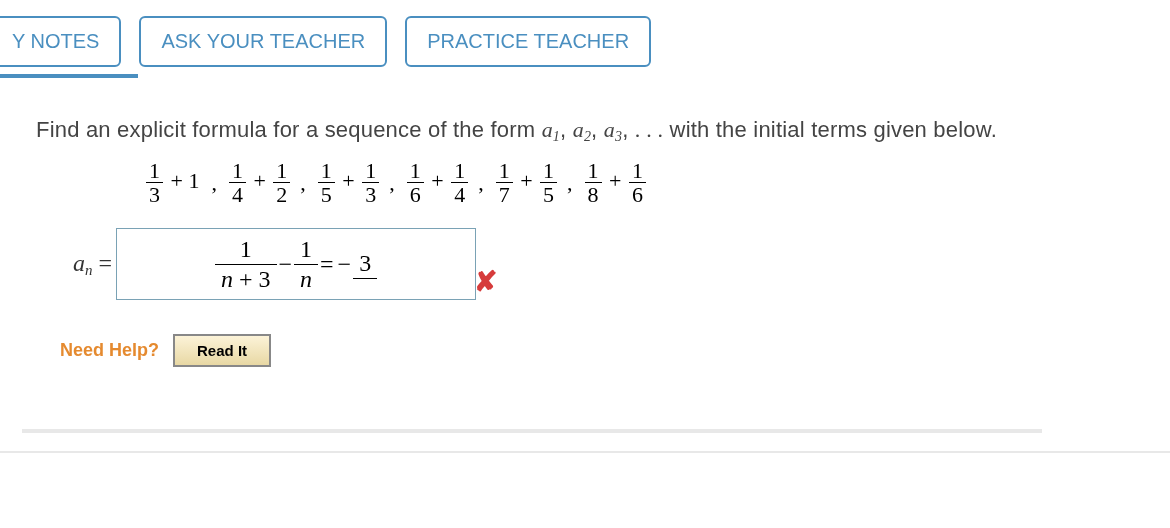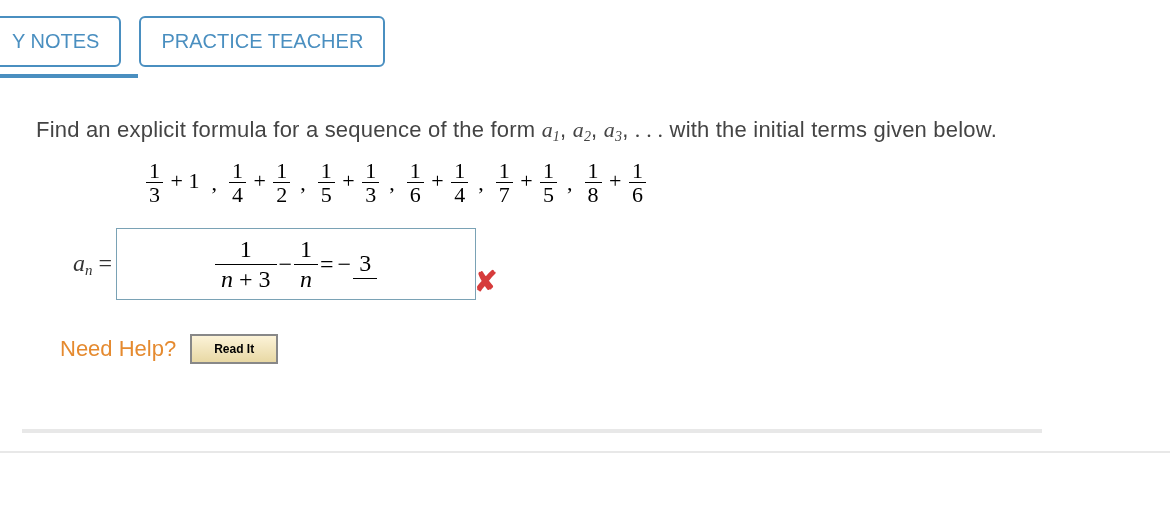--- a/index.html
+++ b/index.html
@@ -129,28 +129,28 @@
   
   .help-row {
     display: flex;
     align-items: center;
     gap: 14px;
     margin-left: 24px;
     margin-bottom: 50px;
   }
   .need-help {
     color: #e58a2f;
-    font-size: 22px;
-    font-weight: normal;
+    font-size: 18px;
+    font-weight: bold;
   }
   .help-btn {
     border: 2px solid #888;
     background: linear-gradient(#fcf3d8, #e8d8a4);
     padding: 6px 22px;
-    font-size: 12px;
+    font-size: 15px;
     font-weight: bold;
     font-family: Arial, sans-serif;
     color: #000;
   }
   .footer-rule {
     position: absolute;
     left: 22px;
     right: 0;
     bottom: 18px;
     height: 4px;
@@ -158,20 +158,21 @@
     width: 1020px;
   }
 </style>
 </head>
 <body>
 
 <div class="page">
 
   <div class="top-buttons">
     <div class="top-btn">Y NOTES</div>
+    <div class="top-btn">ASK YOUR TEACHER</div>
     <div class="top-btn">PRACTICE TEACHER</div>
   </div>
   <div class="hr-under"></div>
 
   <div class="content">
 
     <div class="prompt">
       <span>Find an explicit formula for a sequence of the form </span>
       <span class="math-serif"><span>a</span><span class="sub">1</span></span><span>, </span>
       <span class="math-serif"><span>a</span><span class="sub">2</span></span><span>, </span>

